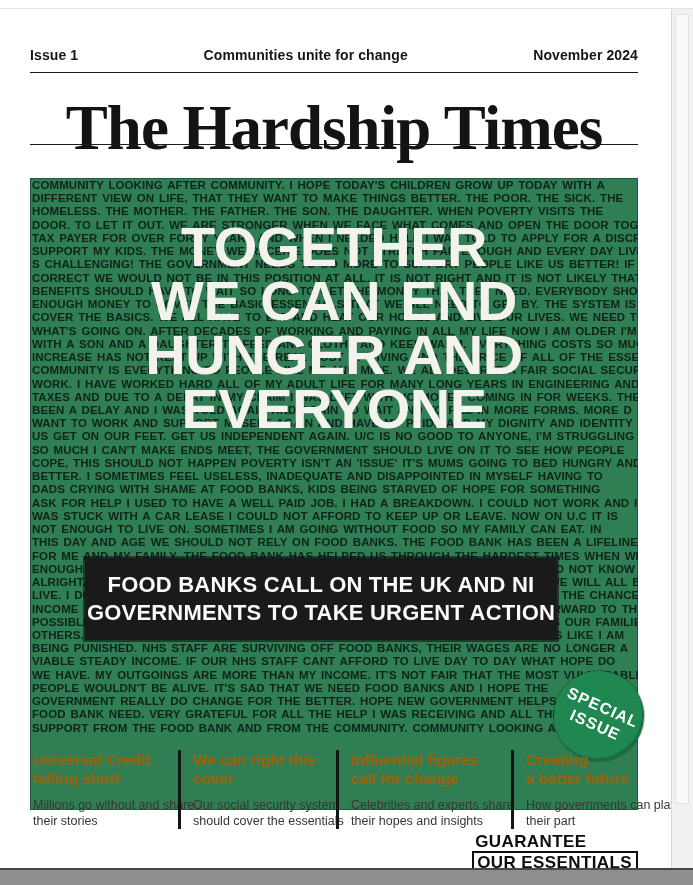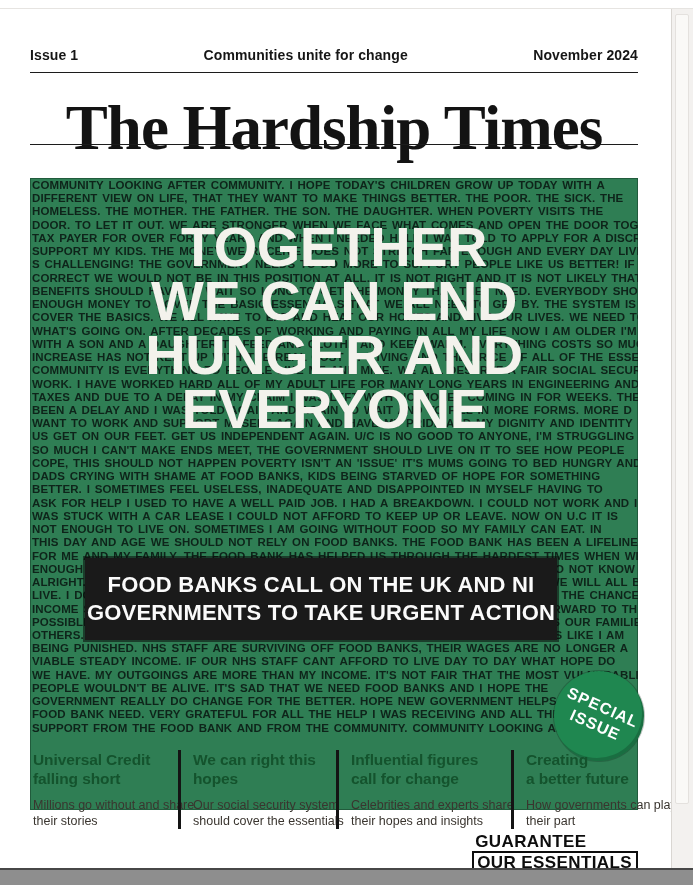--- a/index.html
+++ b/index.html
@@ -85,21 +85,21 @@
 
   .teasers{
     position:absolute;top:750px;left:33px;width:605px;
     display:flex;align-items:stretch;
   }
   .teaser{cursor:pointer;}
   .teaser-1{width:145px;padding-right:12px;}
   .teaser-2{width:158px;border-left:3px solid #141414;padding-left:12px;padding-right:8px;}
   .teaser-3{width:175px;border-left:3px solid #141414;padding-left:12px;padding-right:24px;}
   .teaser-4{width:149px;border-left:3px solid #141414;padding-left:12px;}
-  .teaser-title{font-size:15.5px;line-height:19px;font-weight:700;color:#14532d;letter-spacing:-0.1px;}
+  .teaser-title{font-size:15.5px;line-height:19px;font-weight:700;color:#a16207;letter-spacing:-0.1px;}
   .teaser-body{margin-top:9px;font-size:12.5px;line-height:16px;color:#3a352f;}
   .teaser-title div, .teaser-body div{white-space:nowrap;}
 
   .logo{position:absolute;right:55px;top:833px;color:#0d0d0d;}
   .logo-line1{font-size:17px;line-height:18px;font-weight:700;letter-spacing:0.4px;padding-left:3px;}
   .logo-line2{
     border:2px solid #0d0d0d;padding:0 4px 2px 3px;margin-top:0;
     font-size:17px;line-height:19px;font-weight:700;letter-spacing:0.4px;
   }
 
@@ -154,22 +154,22 @@
       <div class="texture-line">WITH A SON AND A DAUGHTER TO FEED AND CLOTHE AND KEEP WARM. EVERYTHING COSTS SO MUCH MORE.</div>
       <div class="texture-line">INCREASE HAS NOT KEPT UP WITH THE REAL COST OF LIVING AND THE PRICE OF ALL OF THE ESSENTIALS.</div>
       <div class="texture-line">COMMUNITY IS EVERYTHING TO PEOPLE LIKE ME AND MINE. WE ALL DESERVE A FAIR SOCIAL SECURITY SY</div>
       <div class="texture-line">WORK. I HAVE WORKED HARD ALL OF MY ADULT LIFE FOR MANY LONG YEARS IN ENGINEERING AND PA</div>
       <div class="texture-line">TAXES AND DUE TO A DELAY IN MY CLAIM I WAS LEFT WITH NO MONEY COMING IN FOR WEEKS. THER</div>
       <div class="texture-line">BEEN A DELAY AND I WAS TOLD AGAIN AND AGAIN TO WAIT AND TO FILL IN MORE FORMS. MORE D</div>
       <div class="texture-line">WANT TO WORK AND SUPPORT MYSELF AGAIN AND HAVE MY PRIDE AND MY DIGNITY AND IDENTITY RESTORED.</div>
       <div class="texture-line">US GET ON OUR FEET. GET US INDEPENDENT AGAIN. U/C IS NO GOOD TO ANYONE, I'M STRUGGLING</div>
       <div class="texture-line">SO MUCH I CAN'T MAKE ENDS MEET, THE GOVERNMENT SHOULD LIVE ON IT TO SEE HOW PEOPLE</div>
       <div class="texture-line">COPE, THIS SHOULD NOT HAPPEN POVERTY ISN'T AN 'ISSUE' IT'S MUMS GOING TO BED HUNGRY AND</div>
+      <div class="texture-line">BETTER. I SOMETIMES FEEL USELESS, INADEQUATE AND DISAPPOINTED IN MYSELF HAVING TO</div>
       <div class="texture-line">DADS CRYING WITH SHAME AT FOOD BANKS, KIDS BEING STARVED OF HOPE FOR SOMETHING</div>
-      <div class="texture-line">BETTER. I SOMETIMES FEEL USELESS, INADEQUATE AND DISAPPOINTED IN MYSELF HAVING TO</div>
       <div class="texture-line">ASK FOR HELP I USED TO HAVE A WELL PAID JOB. I HAD A BREAKDOWN. I COULD NOT WORK AND I</div>
       <div class="texture-line">WAS STUCK WITH A CAR LEASE I COULD NOT AFFORD TO KEEP UP OR LEAVE. NOW ON U.C IT IS</div>
       <div class="texture-line">NOT ENOUGH TO LIVE ON. SOMETIMES I AM GOING WITHOUT FOOD SO MY FAMILY CAN EAT. IN</div>
       <div class="texture-line">THIS DAY AND AGE WE SHOULD NOT RELY ON FOOD BANKS. THE FOOD BANK HAS BEEN A LIFELINE</div>
       <div class="texture-line">FOR ME AND MY FAMILY. THE FOOD BANK HAS HELPED US THROUGH THE HARDEST TIMES WHEN WE HAD NOT</div>
       <div class="texture-line">ENOUGH TO COVER THE ESSENTIALS. WITHOUT THE SUPPORT OF THE FOOD BANK I DO NOT KNOW WHAT WE WOU</div>
       <div class="texture-line">ALRIGHT. PEOPLE NEED TO KNOW WE ARE HUMAN BEINGS AND WITH A LITTLE HELP WE WILL ALL BE AB</div>
       <div class="texture-line">LIVE. I DO NOT WANT TO JUST SURVIVE I WANT TO LIVE. EVERY ONE OF US DESERVES THE CHANCE TO FEEL</div>
       <div class="texture-line">INCOME SHOULD ALWAYS COVER THE ESSENTIALS SO THAT EVERYONE CAN LOOK FORWARD TO THE FUTURE</div>
       <div class="texture-line">POSSIBLE FOR EVERYONE. TOGETHER WE CAN MAKE THINGS BETTER FOR OURSELVES OUR FAMILIES AND</div>
@@ -208,21 +208,21 @@
         <div>falling short</div>
       </div>
       <div class="teaser-body">
         <div>Millions go without and share</div>
         <div>their stories</div>
       </div>
     </article>
     <article class="teaser teaser-2">
       <div class="teaser-title">
         <div>We can right this</div>
-        <div>hopes</div>
+        <div>cover</div>
       </div>
       <div class="teaser-body">
         <div>Our social security system</div>
         <div>should cover the essentials</div>
       </div>
     </article>
     <article class="teaser teaser-3">
       <div class="teaser-title">
         <div>Influential figures</div>
         <div>call for change</div>

